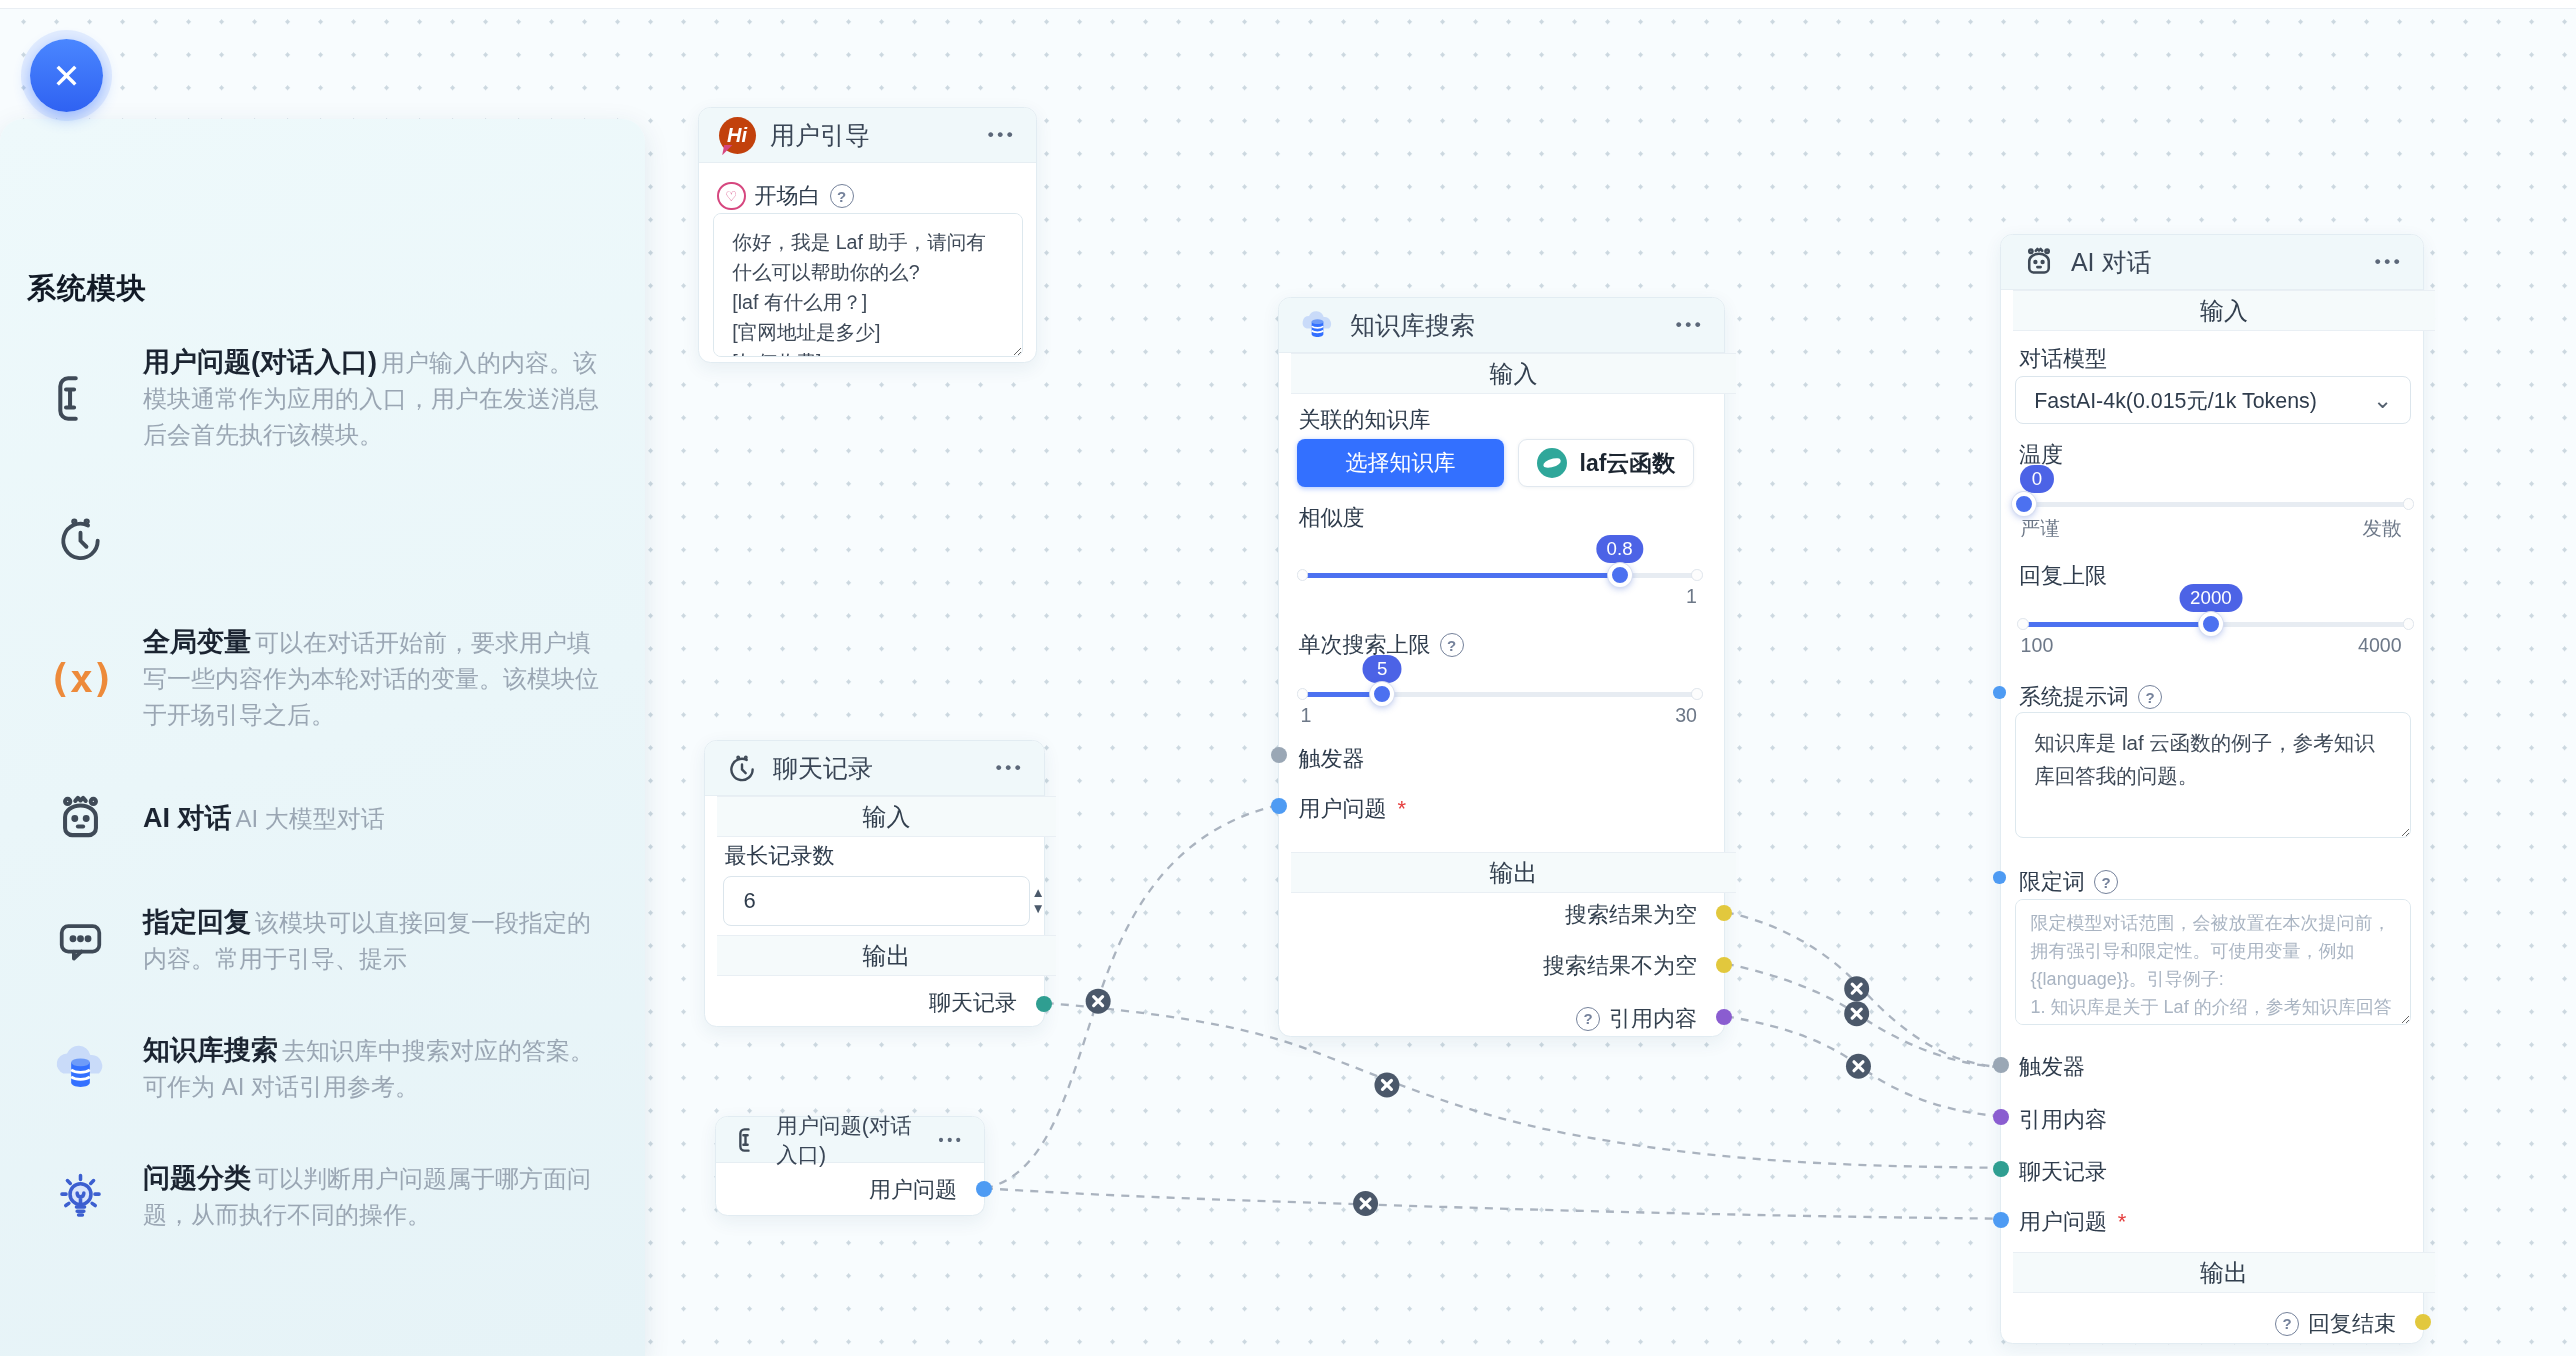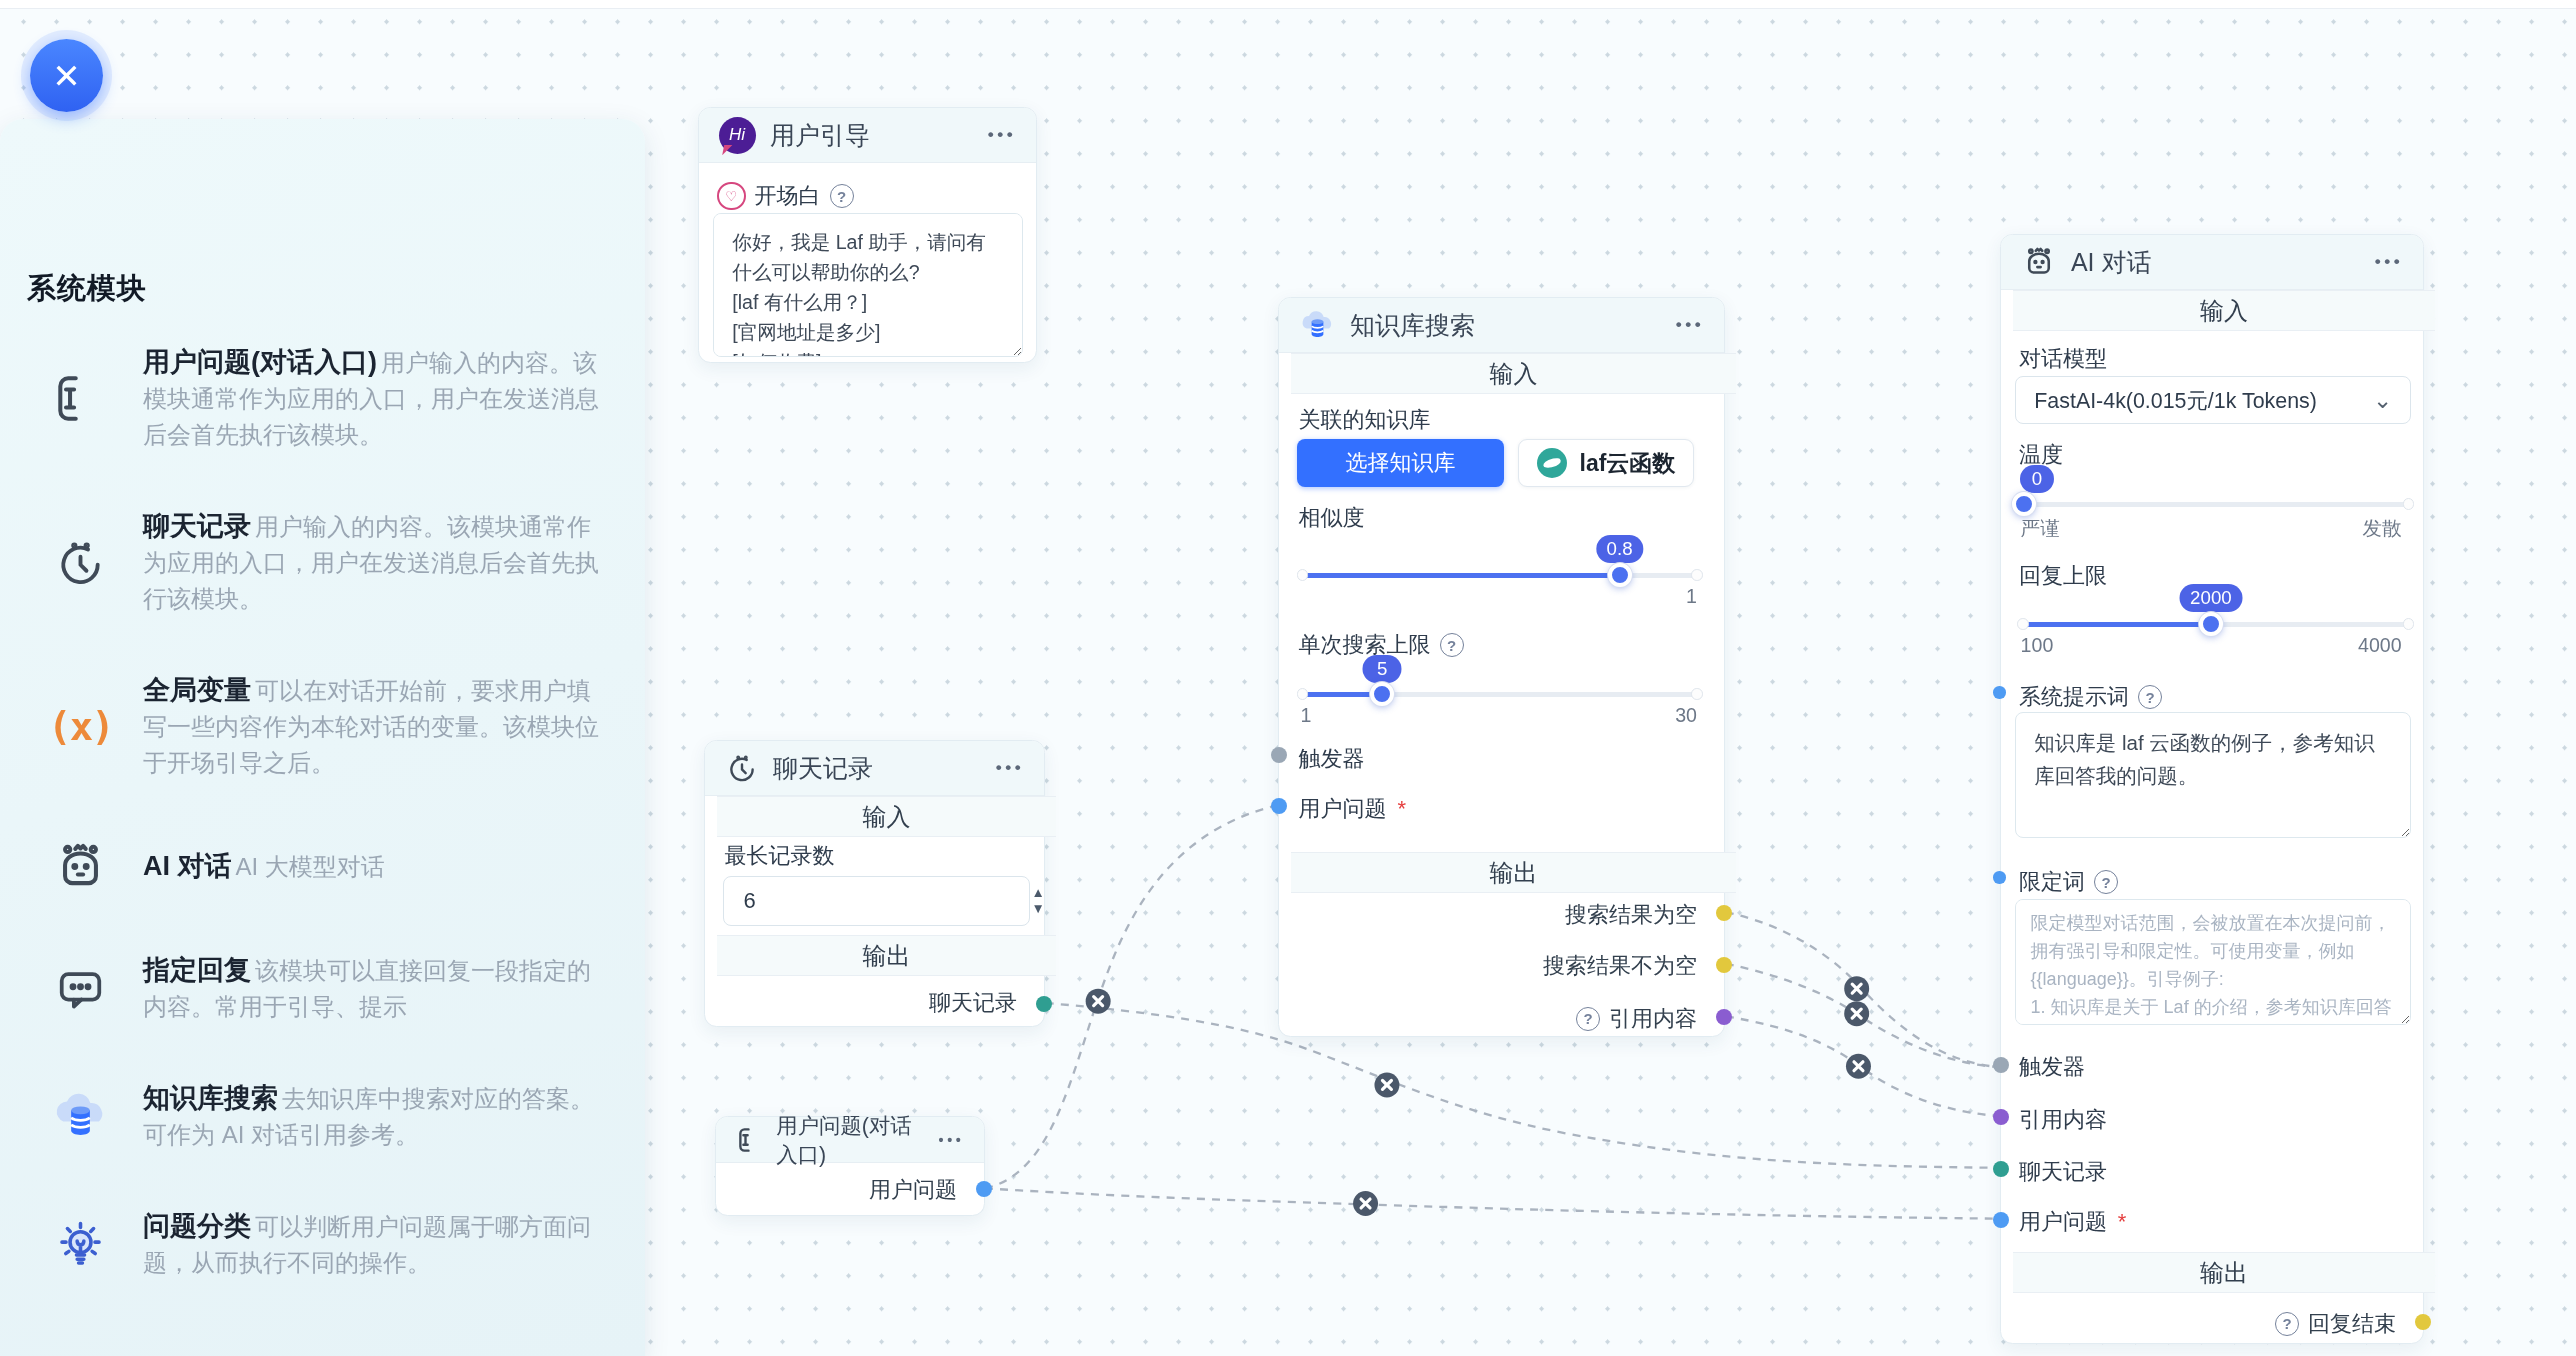--- a/index.html
+++ b/index.html
@@ -123,22 +123,22 @@
   
   .dot { position:absolute; width:16px; height:16px; border-radius:50%;
     z-index:3; cursor:crosshair; }
   .dot.sm { width:12.5px; height:12.5px; }
   .dot.left { left:-8px; } .dot.right { right:-8px; }
   .dot.gray { background:#9aa7b5; } .dot.blue { background:#4e9bf3; }
   .dot.teal { background:#2f9e91; } .dot.purple { background:#8a5dd0; }
   .dot.yellow { background:#e2c83d; }
 
   
-  .hi-bubble { width:37px; height:37px; background:#4c1d95; border-radius:50%;
-    color:#fff; font-size:17px; font-weight:400; font-style:italic;
+  .hi-bubble { width:37px; height:37px; background:#c2410c; border-radius:50%;
+    color:#fff; font-size:20px; font-weight:700; font-style:italic;
     display:flex; align-items:center; justify-content:center; position:relative; }
   .hi-bubble::after { content:""; position:absolute; left:3.6px; bottom:-1.8px;
     width:10.7px; height:10.7px; background:#d6477f;
     clip-path:polygon(0 100%, 100% 0, 20% 0); }
   .heart-ic { width:28.5px; height:28.5px; min-width:28.5px; border:2.2px solid #d6477f;
     border-radius:50%; color:#d6477f; font-size:13.4px; display:inline-flex;
     align-items:center; justify-content:center; }
   svg.licon { display:block; }
   .edge-x { cursor:pointer; }
 </style>
@@ -208,24 +208,20 @@
 
     <div class="sb-item">
       <span class="sb-icon">
         <svg class="licon" width="55" height="55" viewBox="0 0 24 24" fill="none" stroke="#3f4a57" stroke-width="1.7" stroke-linecap="round">
           <path d="M19.5 13a7.5 7.5 0 1 1-4.2-6.7"></path>
             <path d="M12 9.5V13l2.6 2.6"></path>
           <circle cx="9.3" cy="4.6" r="0.5" fill="#3f4a57"></circle>
             <circle cx="14.7" cy="4.6" r="0.5" fill="#3f4a57"></circle>
           </svg>
       </span>
-      <span class="sb-text">
-        <span class="sb-item-title">聊天记录</span>
-        <span class="sb-item-desc">用户输入的内容。该模块通常作为应用的入口，用户在发送消息后会首先执行该模块。</span>
-      </span>
     </div>
 
     <div class="sb-item">
       <span class="sb-icon">
         <span class="paren-x">(x)</span>
       </span>
       <span class="sb-text">
         <span class="sb-item-title">全局变量</span>
         <span class="sb-item-desc">可以在对话开始前，要求用户填写一些内容作为本轮对话的变量。该模块位于开场引导之后。</span>
       </span>

